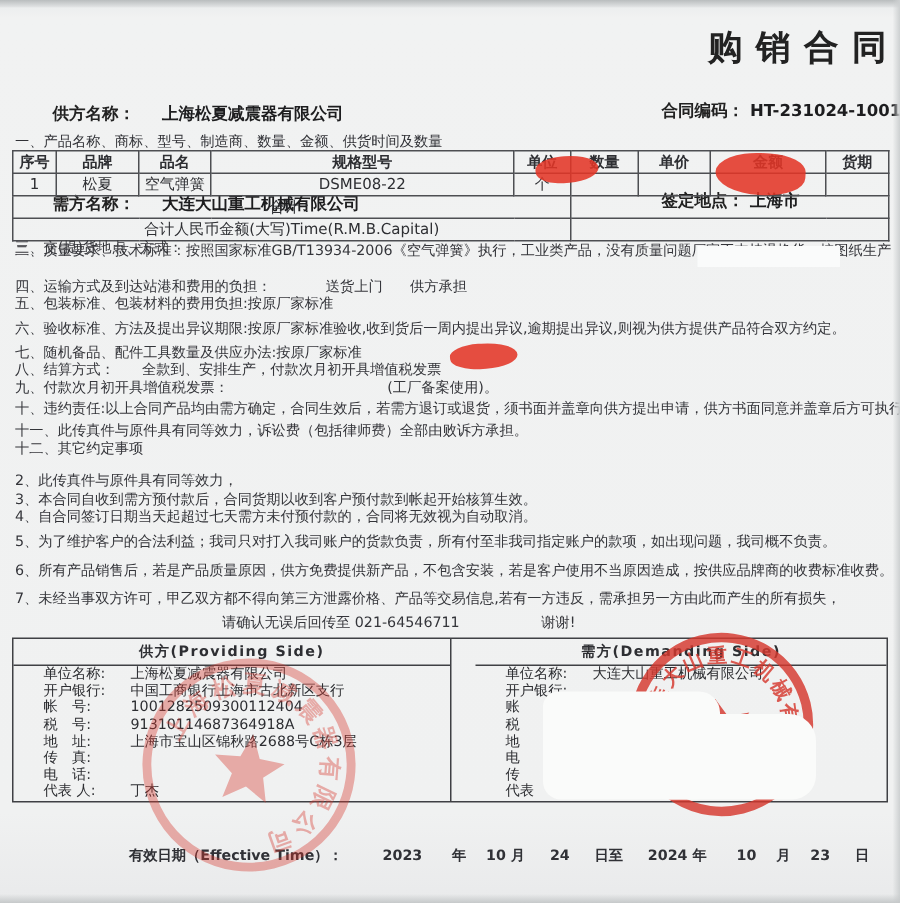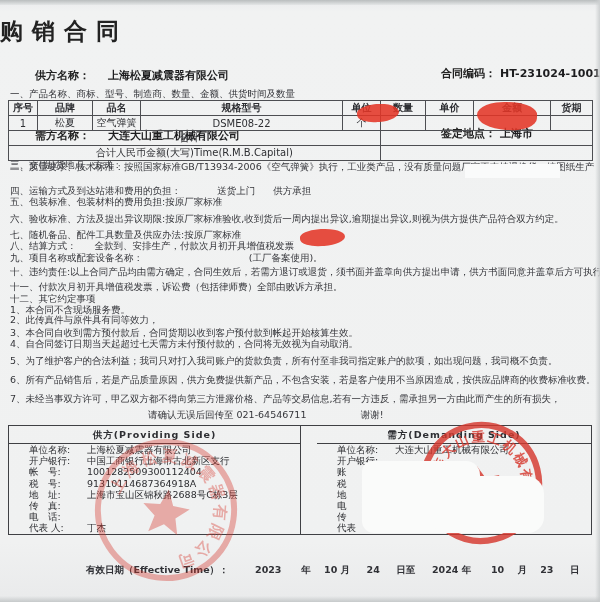--- a/index.html
+++ b/index.html
@@ -8,21 +8,21 @@
   .paper { position:absolute; left:0; top:0; width:600px; height:602px;
            background:linear-gradient(180deg,#e9ebec 0,#f1f2f2 12px,#f0f1f1 90%,#e9eaeb 100%);
            color:#35363a; }
   .edge-top { position:absolute; left:0; top:0; width:600px; height:5px;
               background:linear-gradient(180deg,#b9bdbe,#e4e6e7); }
   .edge-right { position:absolute; right:0; top:0; width:5px; height:602px;
                 background:linear-gradient(270deg,#cdd0d1,rgba(230,232,233,0)); }
   .edge-bottom { position:absolute; left:0; bottom:0; width:600px; height:6px;
                  background:linear-gradient(0deg,#c6c9ca,rgba(235,236,237,0)); }
 
-  .title { position:absolute; top:16px; left:0; width:600px; text-align:left;
+  .title { position:absolute; top:16px; left:0; width:600px; text-align:right;
            font-size:23px; font-weight:700; letter-spacing:9px; color:#222; }
 
   .hdr-left  { position:absolute; top:46px; left:14px; font-size:11px; }
   .hdr-right { position:absolute; top:44px; left:420px; font-size:11px; }
   .hdr-row { line-height:20px; white-space:pre; }
   .hdr-row .lab { font-weight:700; color:#222; }
   .hdr-row .val { font-weight:700; color:#1d1d1f; margin-left:18px; }
   .hdr-right .val { margin-left:4px; }
 
   .sec1 { position:absolute; top:88px; left:10px; font-size:9.5px; color:#303136; white-space:pre; }
@@ -148,25 +148,24 @@
 
   <div class="white-patch" style="left:465px; top:164px; width:95px; height:14px; z-index:1;"></div>
 
   <div class="clause" style="top:161px">二、质量要求、技术标准：按照国家标准GB/T13934-2006《空气弹簧》执行，工业类产品，没有质量问题厂家不支持退换货，按图纸生产</div>
   <div class="clause" style="top:159px">三、交(提)货地点、方式：</div>
   <div class="clause" style="top:185px">四、运输方式及到达站港和费用的负担：            送货上门      供方承担</div>
   <div class="clause" style="top:196px">五、包装标准、包装材料的费用负担:按原厂家标准</div>
   <div class="clause" style="top:213px">六、验收标准、方法及提出异议期限:按原厂家标准验收,收到货后一周内提出异议,逾期提出异议,则视为供方提供产品符合双方约定。</div>
   <div class="clause" style="top:229px">七、随机备品、配件工具数量及供应办法:按原厂家标准</div>
   <div class="clause" style="top:240px">八、结算方式：      全款到、安排生产，付款次月初开具增值税发票</div>
-  <div class="clause" style="top:252px">九、项目名称或配套设备名称：                                   (工厂备案使用)。</div>
+  <div class="clause" style="top:252px">九、付款次月初开具增值税发票：                                   (工厂备案使用)。</div>
   <div class="clause" style="top:266px">十、违约责任:以上合同产品均由需方确定，合同生效后，若需方退订或退货，须书面并盖章向供方提出申请，供方书面同意并盖章后方可执行</div>
-  <div class="clause" style="top:281px">十一、付款次月初开具增值税发票，诉讼费（包括律师费）全部由败诉方承担。</div>
+  <div class="clause" style="top:281px">十一、此传真件与原件具有同等效力，诉讼费（包括律师费）全部由败诉方承担。</div>
   <div class="clause" style="top:293px">十二、其它约定事项</div>
-  <div class="clause" style="top:304px">1、本合同不含现场服务费。</div>
   <div class="clause" style="top:314px">2、此传真件与原件具有同等效力，</div>
   <div class="clause" style="top:327px">3、本合同自收到需方预付款后，合同货期以收到客户预付款到帐起开始核算生效。</div>
   <div class="clause" style="top:338px">4、自合同签订日期当天起超过七天需方未付预付款的，合同将无效视为自动取消。</div>
   <div class="clause" style="top:355px">5、为了维护客户的合法利益；我司只对打入我司账户的货款负责，所有付至非我司指定账户的款项，如出现问题，我司概不负责。</div>
   <div class="clause" style="top:374px">6、所有产品销售后，若是产品质量原因，供方免费提供新产品，不包含安装，若是客户使用不当原因造成，按供应品牌商的收费标准收费。</div>
   <div class="clause" style="top:393px">7、未经当事双方许可，甲乙双方都不得向第三方泄露价格、产品等交易信息,若有一方违反，需承担另一方由此而产生的所有损失，</div>
   <div class="clause" style="top:409px; left:148px;">请确认无误后回传至 021-64546711                  谢谢!</div>
 
   <div class="btable">
     <div class="bcol left">

